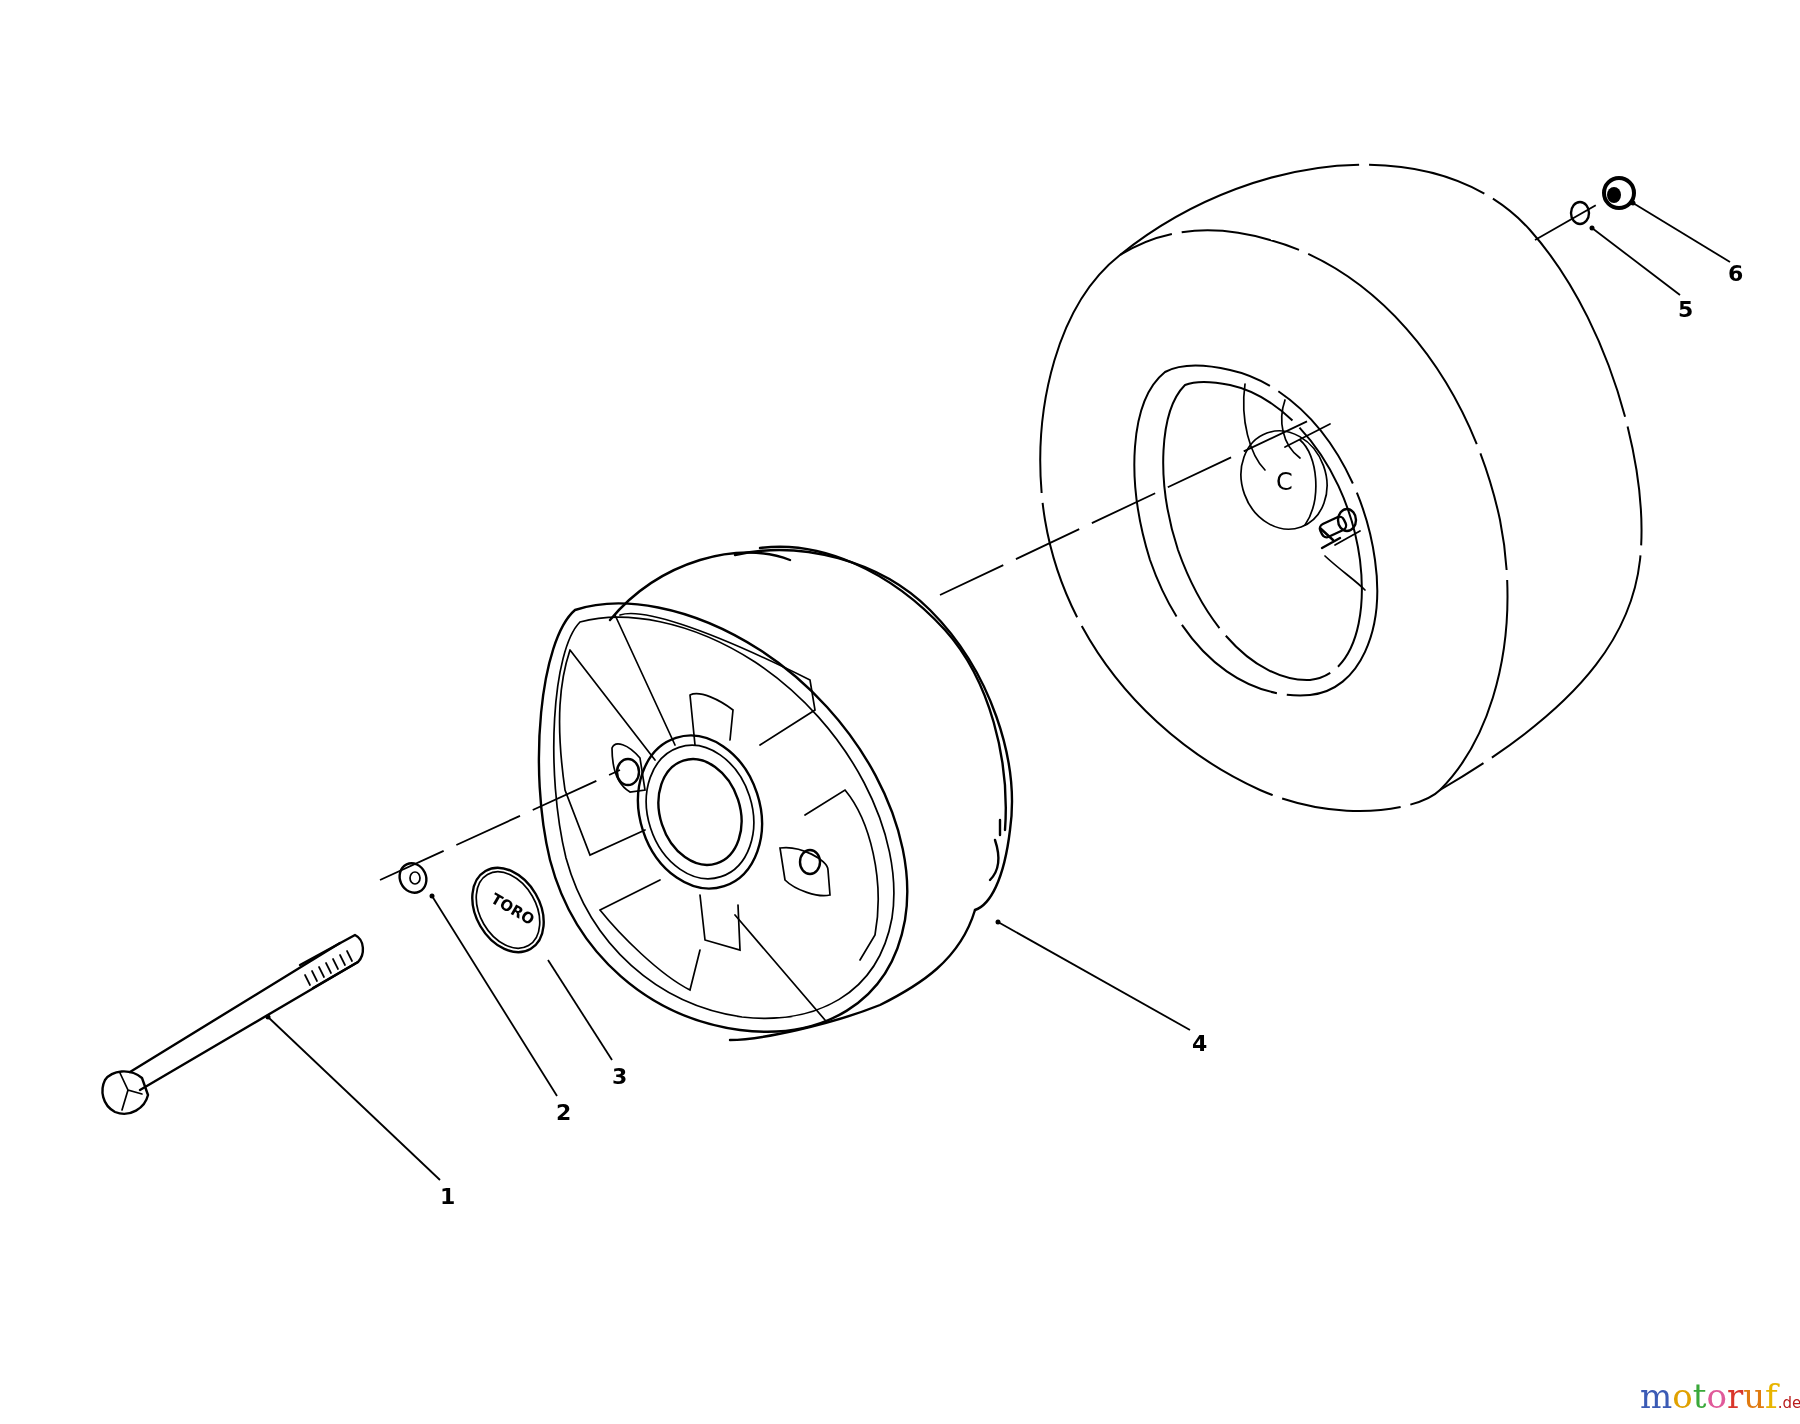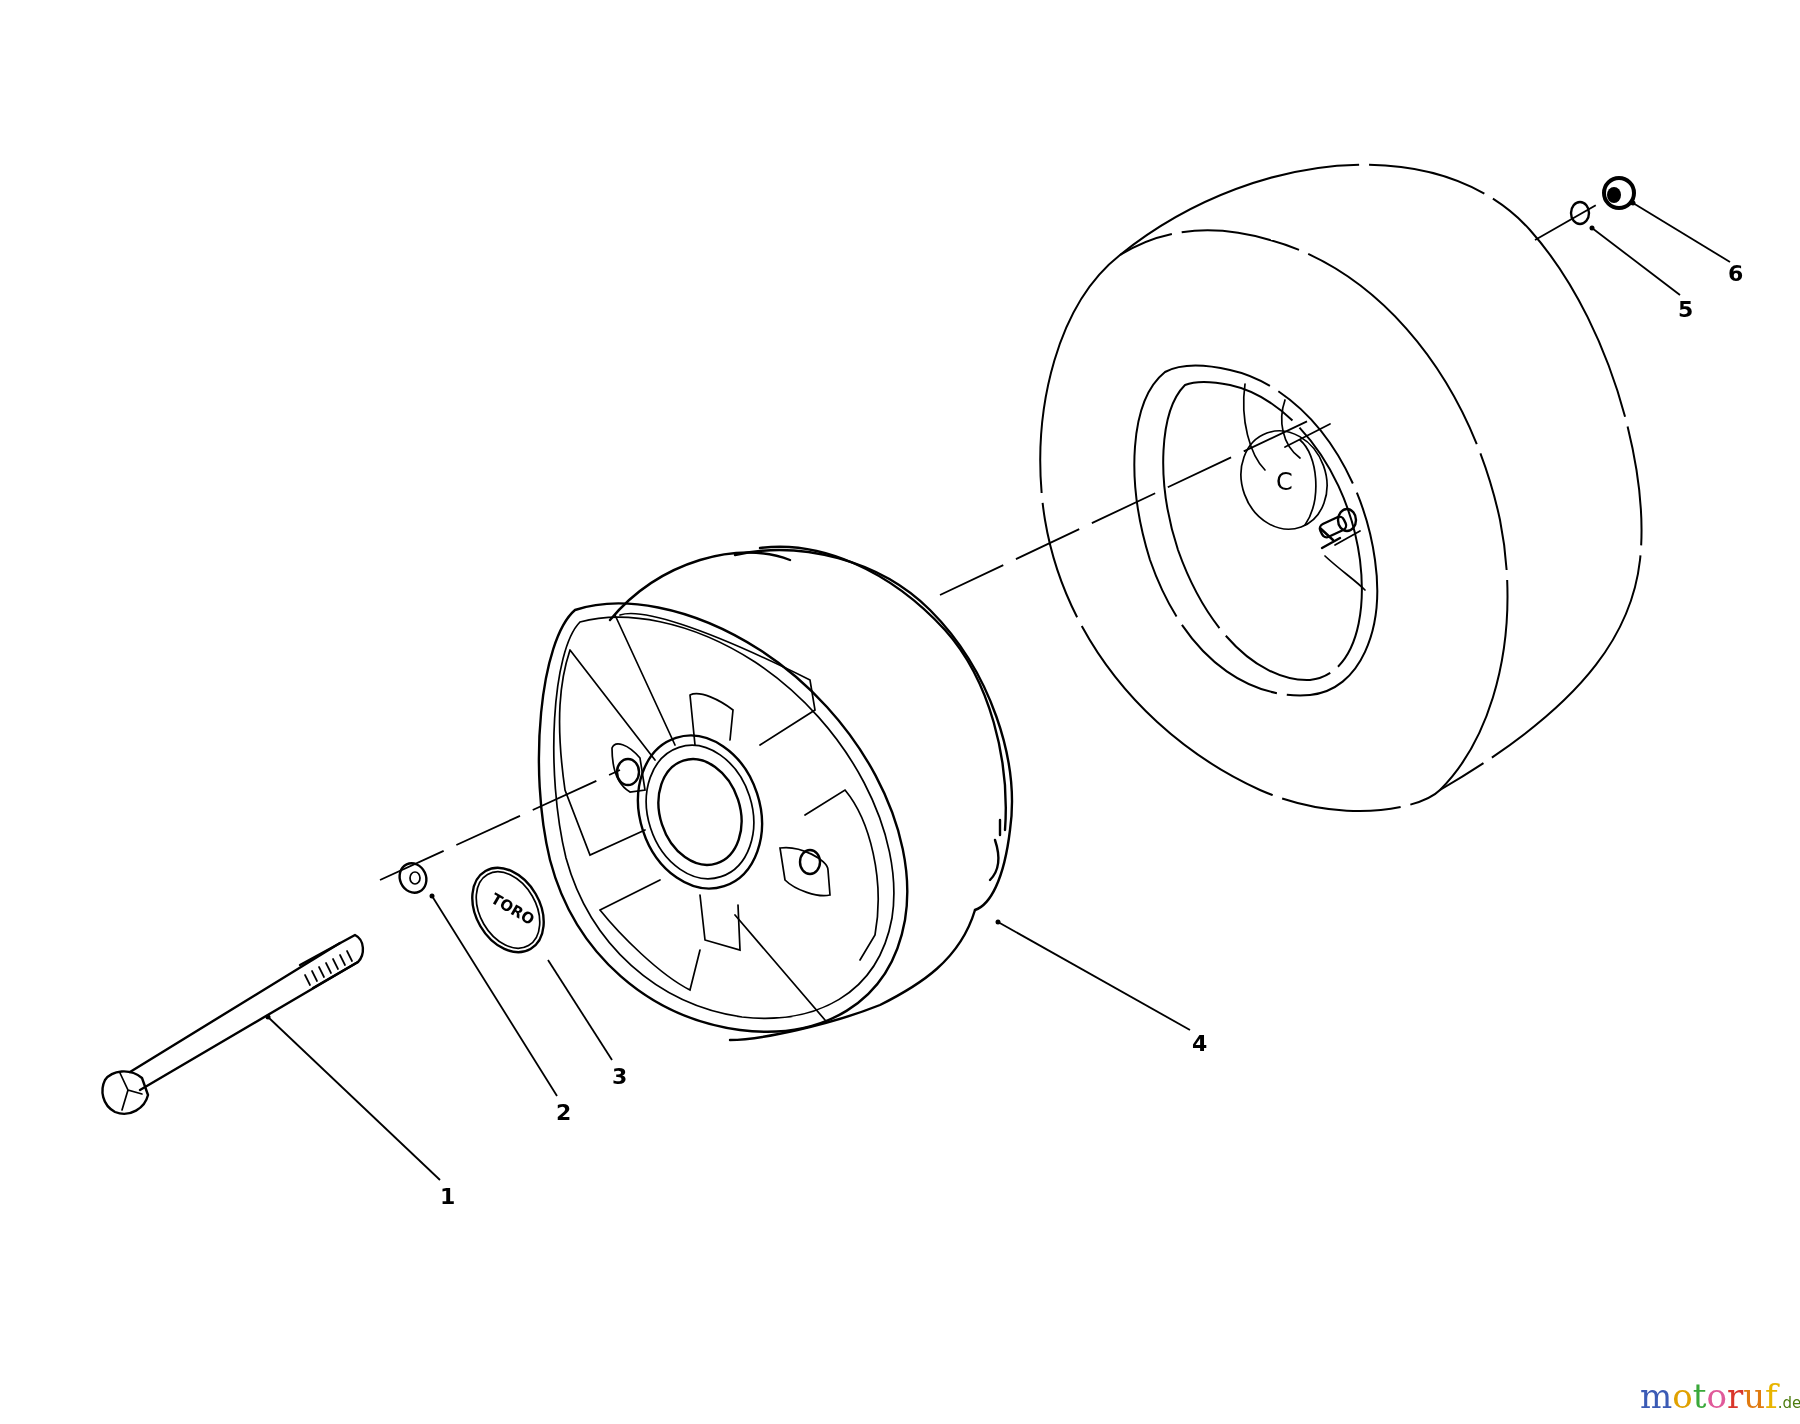--- a/index.html
+++ b/index.html
@@ -1,20 +1,20 @@
 <!DOCTYPE html>
 <html><head>
 <meta charset="utf-8">
 <style>
   html, body { margin: 0; padding: 0; background: #ffffff; }
   body { width: 1800px; height: 1424px; position: relative; overflow: hidden; font-family: "Liberation Sans", sans-serif; }
   #diagram { position: absolute; left: 0; top: 0; width: 1800px; height: 1424px; }
   .callout-label { position: absolute; font-family: "DejaVu Sans", sans-serif; font-weight: bold; font-size: 22px; color: #000; line-height: 1; }
   #watermark { position: absolute; left: 1640px; top: 1376px; font-family: "DejaVu Serif", serif; font-size: 34px; letter-spacing: 0px; white-space: nowrap; }
-  #watermark .tld { font-family: "DejaVu Sans", sans-serif; font-size: 15px; color: #4d7c0f; }
+  #watermark .tld { font-family: "DejaVu Sans", sans-serif; font-size: 15px; color: #b91c1c; }
   .ln { fill: none; stroke: #000; stroke-width: 2.4; stroke-linecap: round; stroke-linejoin: round; }
   .thin { fill: none; stroke: #000; stroke-width: 1.7; stroke-linecap: round; }
   .dash { fill: none; stroke: #000; stroke-width: 1.8; stroke-dasharray: 70 14; }
   .lead { fill: none; stroke: #000; stroke-width: 1.8; }
   .tiredash { fill: none; stroke: #000; stroke-width: 2; stroke-dasharray: 260 10 120 10; }
 </style>
 </head>
 <body>
 
 <svg id="diagram" viewBox="0 0 1800 1424" xmlns="http://www.w3.org/2000/svg">

